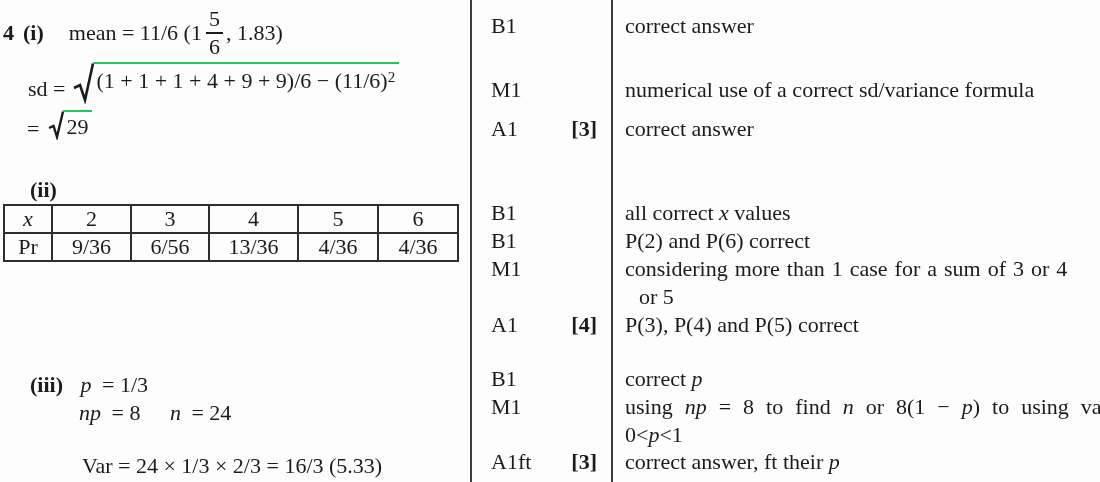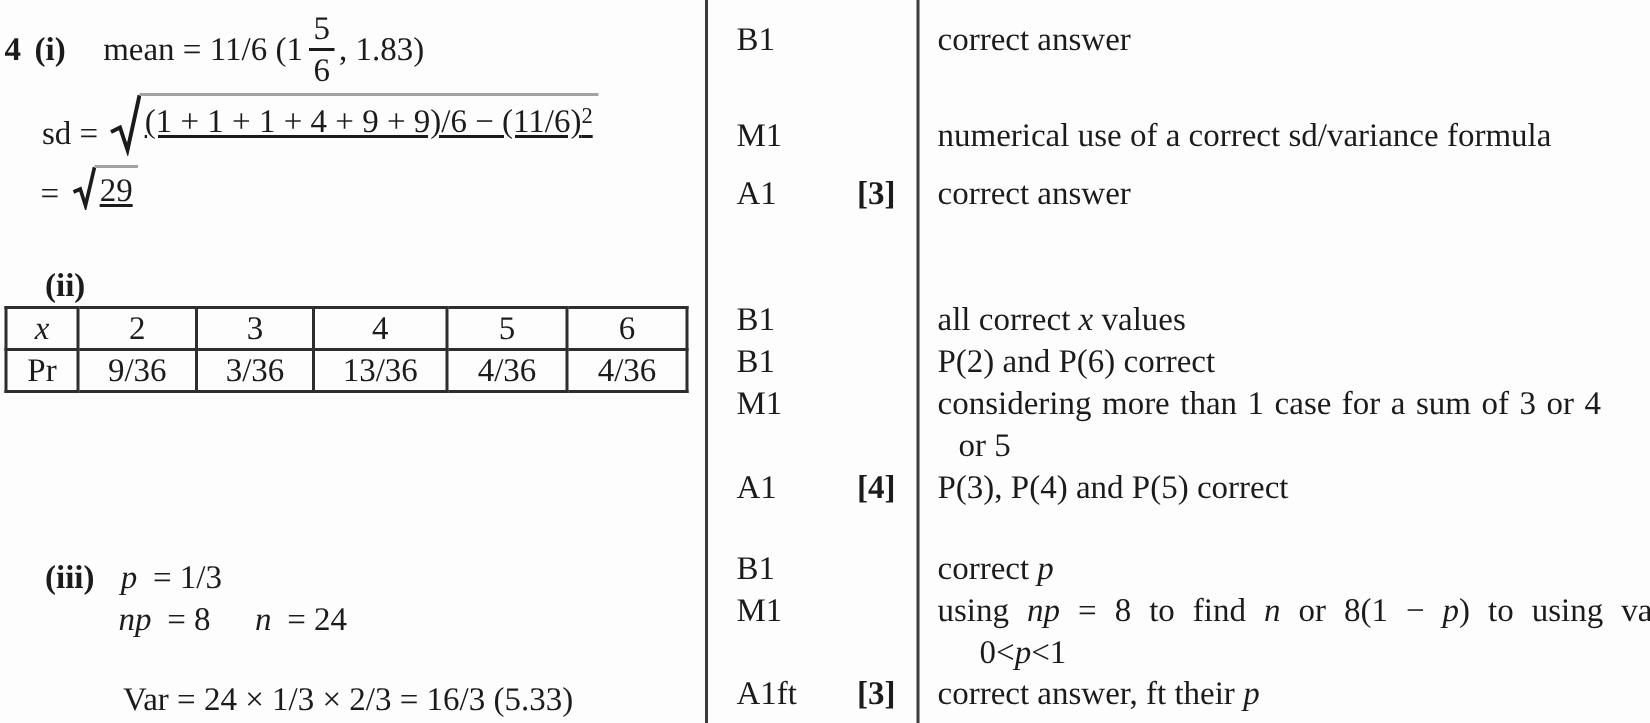--- a/index.html
+++ b/index.html
@@ -21,21 +21,21 @@
 
   
   .mean-row{display:flex;align-items:center;height:60px;}
   .frac{display:inline-flex;flex-direction:column;text-align:center;margin:0 3px 0 4px;line-height:24px;}
   .frac .num{border-bottom:2px solid #1b1b1b;padding:0 3px 1px 3px;}
   .frac .den{padding-top:1px;}
 
   
   .root{display:inline-flex;align-items:flex-start;}
   .root svg{flex:0 0 auto;margin-right:-1px;}
-  .radicand{border-top:2px solid #a3a3a3;padding:4px 4px 0 3px;line-height:26px;text-decoration:underline;}
+  .radicand{border-top:2px solid #22c55e;padding:4px 4px 0 3px;line-height:26px;}
   .radicand sup{font-size:15px;line-height:1;vertical-align:6px;}
   .pt14{padding-top:14px;}
   .pt6{padding-top:6px;}
 
   
   table.prob{border-collapse:collapse;position:absolute;left:3px;top:204px;}
   table.prob td{
     border:2px solid #2e2e2e;
     height:26px;padding:0;text-align:center;vertical-align:middle;
     font-size:22px;
@@ -99,21 +99,21 @@
         <td class="it" style="width:46px;">x</td>
         <td style="width:77px;">2</td>
         <td style="width:76px;">3</td>
         <td style="width:87px;">4</td>
         <td style="width:78px;">5</td>
         <td style="width:78px;">6</td>
       </tr>
       <tr>
         <td>Pr</td>
         <td>9/36</td>
-        <td>3/36</td>
+        <td>6/56</td>
         <td>13/36</td>
         <td>4/36</td>
         <td>4/36</td>
       </tr>
     </tbody>
       </table>
 
     <div class="abs" style="left:30px;top:372px;">
       <span class="bold">(iii)</span>
       <span class="it" style="margin-left:12px;">p</span>
@@ -145,17 +145,17 @@
     <div class="comment" style="top:13px;"><span>correct answer</span></div>
     <div class="comment" style="top:77px;"><span>numerical use of a correct sd/variance formula</span></div>
     <div class="comment" style="top:116px;"><span>correct answer</span></div>
     <div class="comment" style="top:200px;"><span>all correct </span><span class="it">x</span><span> values</span></div>
     <div class="comment" style="top:228px;"><span>P(2) and P(6) correct</span></div>
     <div class="comment wsp2" style="top:256px;"><span>considering more than 1 case for a sum of 3 or 4</span></div>
     <div class="comment" style="top:284px;margin-left:14px;"><span>or 5</span></div>
     <div class="comment" style="top:312px;"><span>P(3), P(4) and P(5) correct</span></div>
     <div class="comment" style="top:366px;"><span>correct </span><span class="it">p</span></div>
     <div class="comment spread" style="top:394px;"><span>using </span><span class="it">np</span><span> = 8 to find </span><span class="it">n</span><span> or 8(1 − </span><span class="it">p</span><span>) to using var,</span></div>
-    <div class="comment" style="top:422px;margin-left:28px;"><span>0&lt;</span><span class="it">p</span><span>&lt;1</span></div>
+    <div class="comment" style="top:422px;"><span>0&lt;</span><span class="it">p</span><span>&lt;1</span></div>
     <div class="comment" style="top:449px;"><span>correct answer, ft their </span><span class="it">p</span></div>
   </div>
 
 </div>
 
 </body></html>

